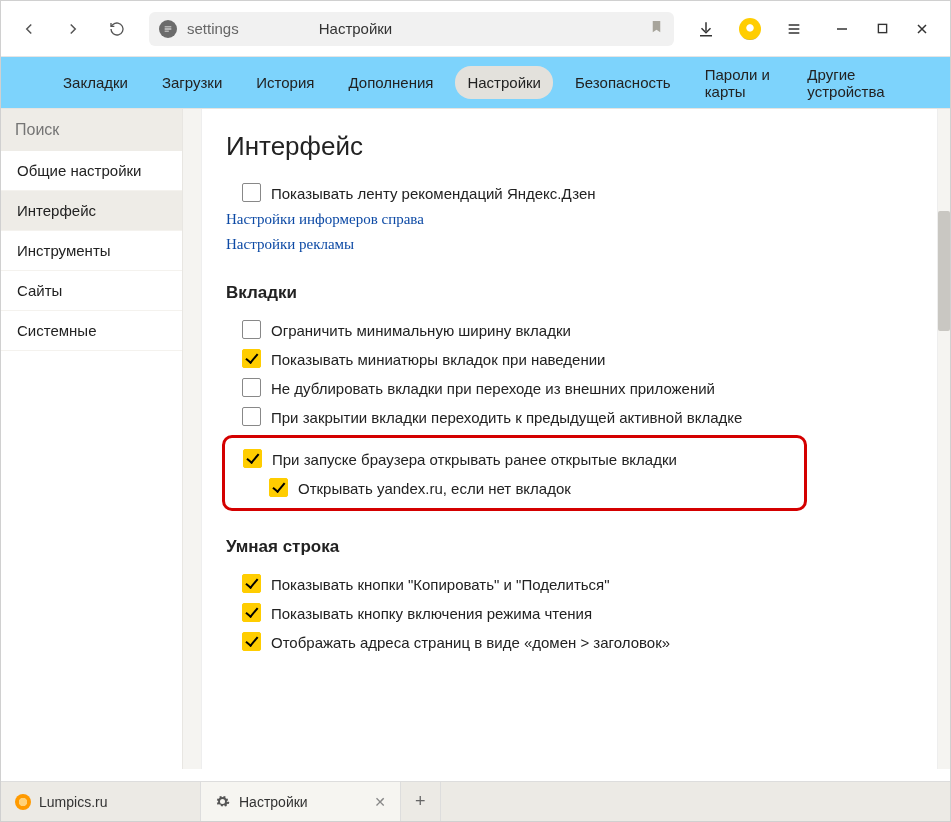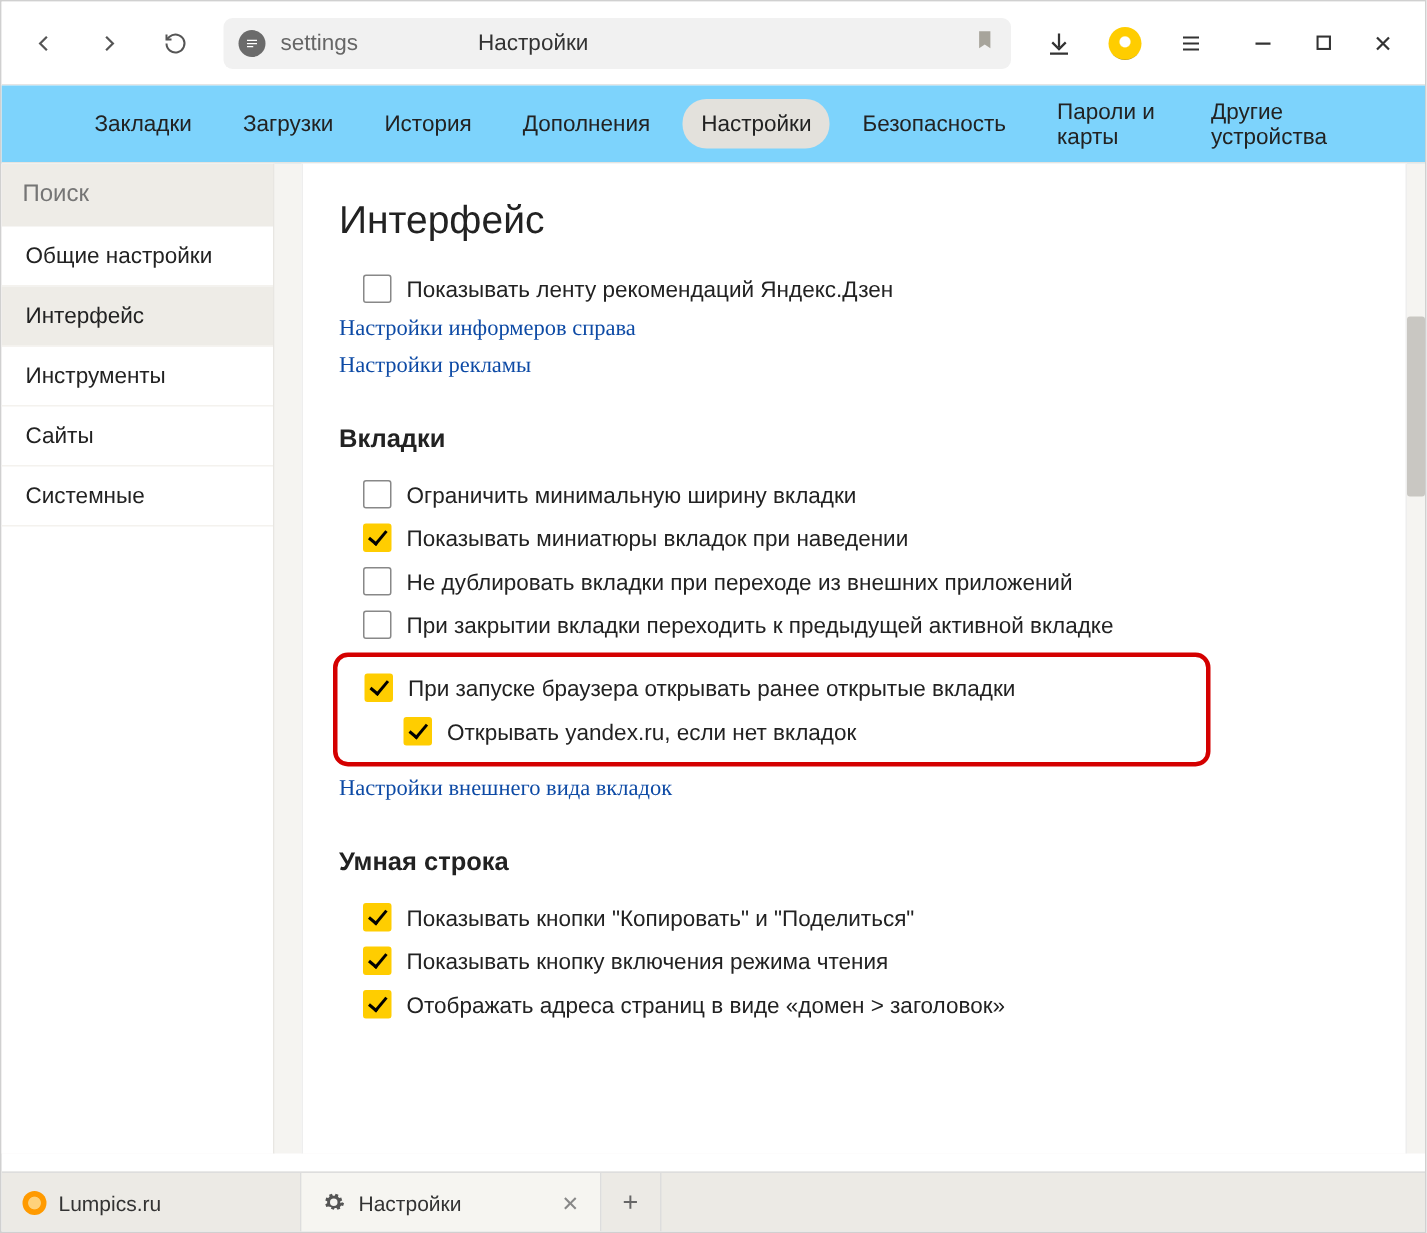--- a/index.html
+++ b/index.html
@@ -338,21 +338,20 @@
       <div class="row">
         <span class="chk checked"></span>
         <span>При запуске браузера открывать ранее открытые вкладки</span>
       </div>
       <div class="row indent">
         <span class="chk checked"></span>
         <span>Открывать yandex.ru, если нет вкладок</span>
       </div>
     </div>
 
-    <div><a class="link-row">Настройки внешнего вида вкладок</a></div>
 
     <h2 class="subheading">Умная строка</h2>
 
     <div class="row">
       <span class="chk checked"></span>
       <span>Показывать кнопки "Копировать" и "Поделиться"</span>
     </div>
     <div class="row">
       <span class="chk checked"></span>
       <span>Показывать кнопку включения режима чтения</span>

